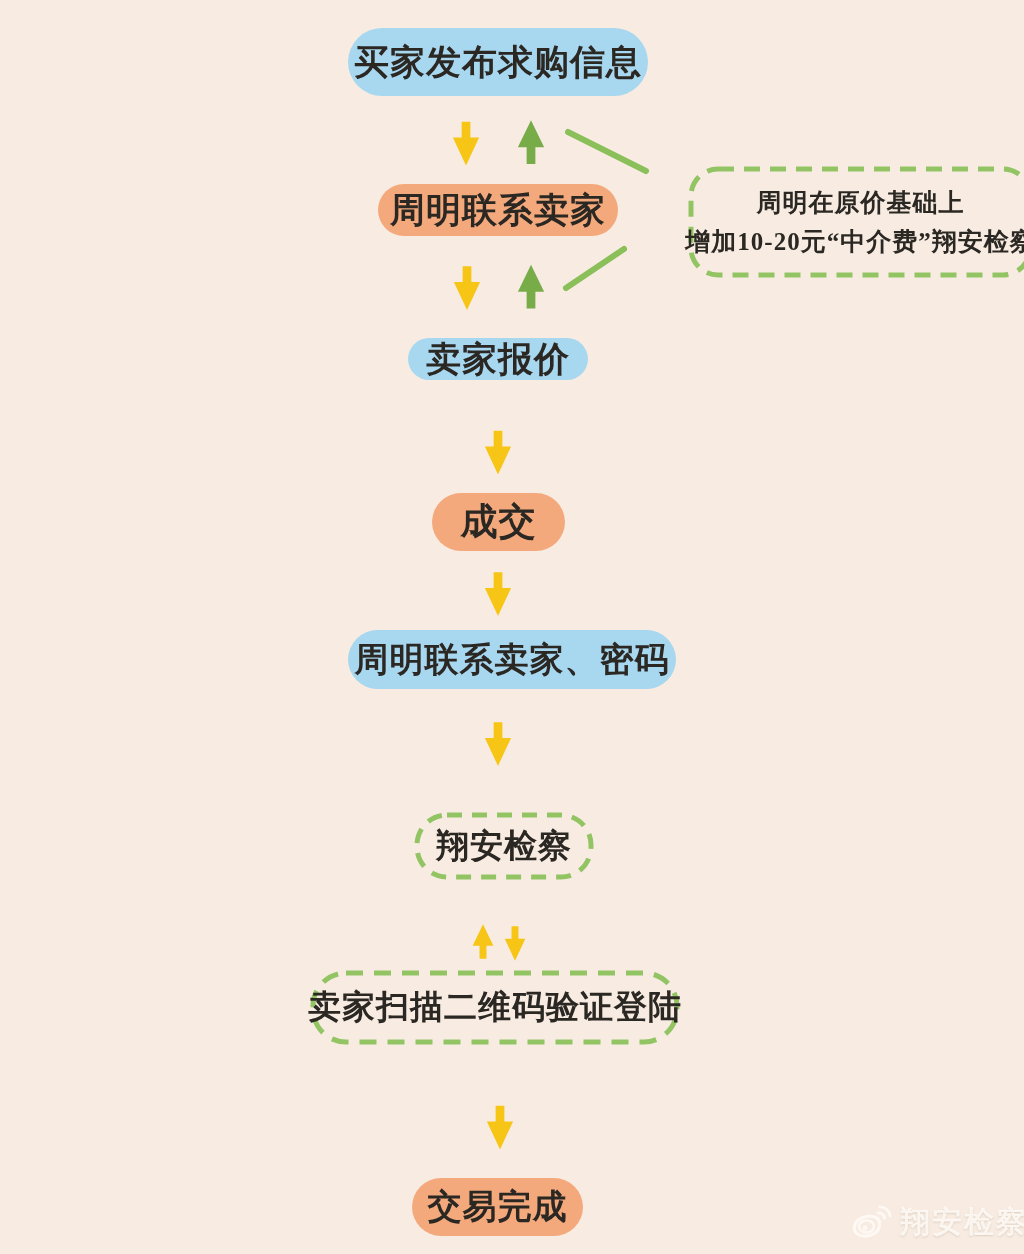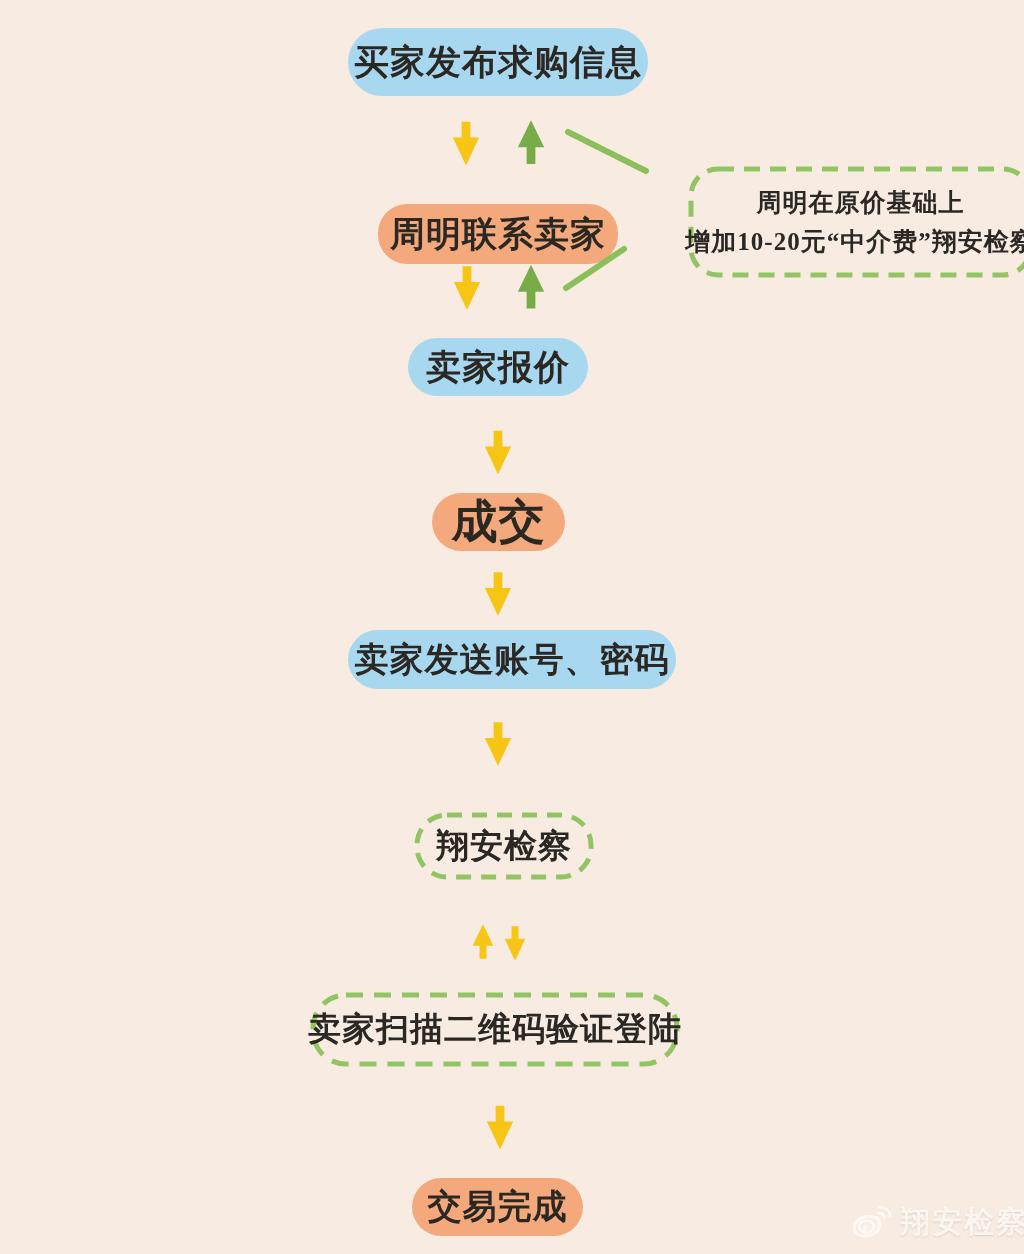--- a/index.html
+++ b/index.html
@@ -88,57 +88,57 @@
     <svg width="28" height="47" viewBox="0 0 32 50">
         <path class="fill-yellow" d="M11 0 H21 V18 H31 L16 50 L1 18 H11 Z"></path>
       </svg>
   </div>
   <div class="arrow" style="left:517px;top:117px;">
     <svg width="28" height="50" viewBox="0 0 32 50">
         <path class="fill-green" d="M16 0 L31 31 H21 V50 H11 V31 H1 Z"></path>
       </svg>
   </div>
 
-  <div class="node orange" style="left:378px;top:184px;width:240px;height:60px;border-radius:29px;font-size:35px;margin-top:20px;">
+  <div class="node orange" style="left:378px;top:184px;width:240px;height:52px;border-radius:29px;font-size:35px;">
     <span class="label">周明联系卖家</span>
   </div>
 
   <div class="arrow" style="left:453px;top:264px;">
     <svg width="28" height="48" viewBox="0 0 32 50">
         <path class="fill-yellow" d="M11 0 H21 V18 H31 L16 50 L1 18 H11 Z"></path>
       </svg>
   </div>
   <div class="arrow" style="left:517px;top:262px;">
     <svg width="28" height="49" viewBox="0 0 32 50">
         <path class="fill-green" d="M16 0 L31 31 H21 V50 H11 V31 H1 Z"></path>
       </svg>
   </div>
 
-  <div class="node blue" style="left:408px;top:338px;width:180px;height:58px;border-radius:29px;font-size:35px;">
+  <div class="node blue" style="left:408px;top:338px;width:180px;height:42px;border-radius:29px;font-size:35px;">
     <span class="label">卖家报价</span>
   </div>
 
   <div class="arrow" style="left:484px;top:429px;">
     <svg width="28" height="47" viewBox="0 0 32 50">
         <path class="fill-yellow" d="M11 0 H21 V18 H31 L16 50 L1 18 H11 Z"></path>
       </svg>
   </div>
 
-  <div class="node orange" style="left:432px;top:493px;width:133px;height:58px;border-radius:29px;font-size:46px;">
+  <div class="node orange" style="left:432px;top:493px;width:133px;height:58px;border-radius:29px;font-size:37px;">
     <span class="label">成交</span>
   </div>
 
   <div class="arrow" style="left:484px;top:571px;">
     <svg width="28" height="46" viewBox="0 0 32 50">
         <path class="fill-yellow" d="M11 0 H21 V18 H31 L16 50 L1 18 H11 Z"></path>
       </svg>
   </div>
 
   <div class="node blue" style="left:348px;top:630px;width:328px;height:59px;border-radius:30px;font-size:34px;">
-    <span class="label">卖家发送账号、密码</span>
+    <span class="label">周明联系卖家、密码</span>
   </div>
 
   <div class="arrow" style="left:484px;top:721px;">
     <svg width="28" height="46" viewBox="0 0 32 50">
         <path class="fill-yellow" d="M11 0 H21 V18 H31 L16 50 L1 18 H11 Z"></path>
       </svg>
   </div>
 
   <div class="node dashed" style="left:414px;top:812px;width:180px;height:68px;font-size:33px;">
     <svg class="dash-border" width="180" height="68" viewBox="0 0 180 68">
@@ -151,21 +151,21 @@
     <svg width="22" height="43" viewBox="0 0 32 50">
         <path class="fill-yellow" d="M16 0 L31 31 H21 V50 H11 V31 H1 Z"></path>
       </svg>
   </div>
   <div class="arrow" style="left:504px;top:922px;">
     <svg width="22" height="43" viewBox="0 0 32 50">
         <path class="fill-yellow" d="M11 0 H21 V18 H31 L16 50 L1 18 H11 Z"></path>
       </svg>
   </div>
 
-  <div class="node dashed" style="left:310px;top:992px;width:370px;height:75px;font-size:33px;">
+  <div class="node dashed" style="left:310px;top:970px;width:370px;height:75px;font-size:33px;">
     <svg class="dash-border" width="370" height="75" viewBox="0 0 370 75">
       <rect x="3" y="3" width="364" height="69" rx="33" ry="33" fill="none" stroke="#93c464" stroke-width="5" stroke-dasharray="17 11"></rect>
     </svg>
     <span class="label">卖家扫描二维码验证登陆</span>
   </div>
 
   <div class="arrow" style="left:486px;top:1105px;">
     <svg width="28" height="45" viewBox="0 0 32 50">
         <path class="fill-yellow" d="M11 0 H21 V18 H31 L16 50 L1 18 H11 Z"></path>
       </svg>

